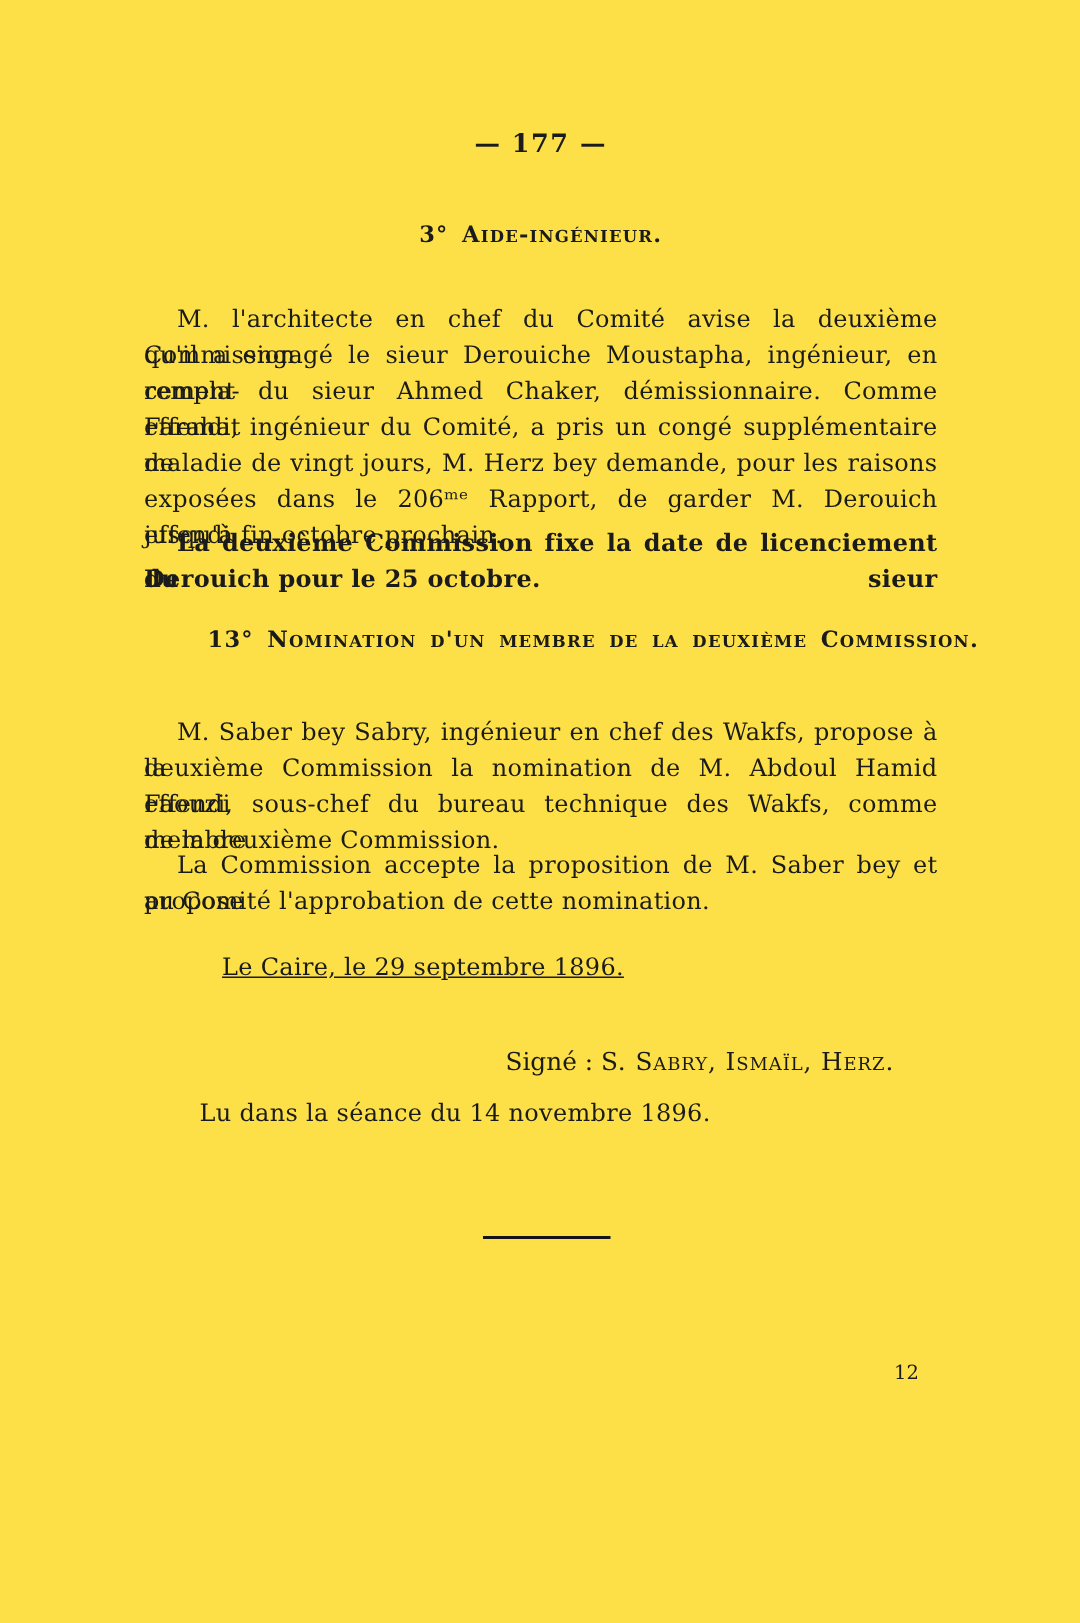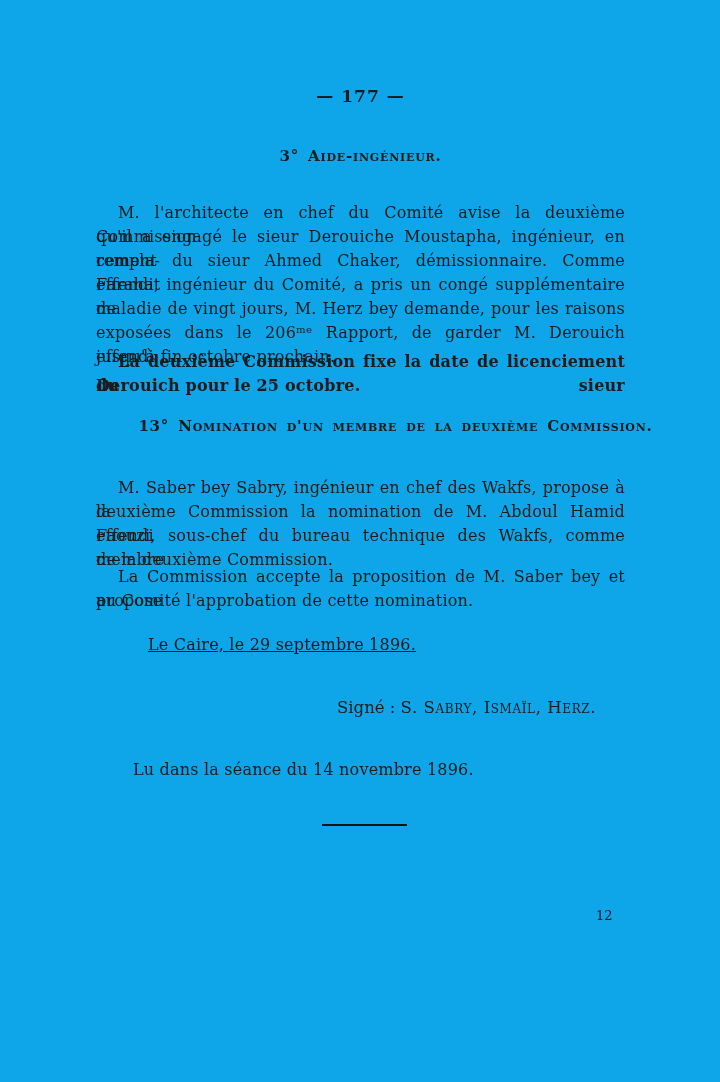--- a/index.html
+++ b/index.html
@@ -4,21 +4,21 @@
 <style>
   html, body {
     margin: 0;
     padding: 0;
     background: #ffffff;
   }
   .page {
     position: relative;
     width: 720px;
     height: 1082px;
-    background: #0ea5e9;
+    background: #fde047;
     font-family: "DejaVu Serif", "Liberation Serif", serif;
     color: #1b1b1b;
     overflow: hidden;
   }
   .pagenum-header {
     position: absolute;
     top: 86px;
     left: 96px;
     width: 529px;
     text-align: center;
@@ -72,21 +72,21 @@
     top: 698px;
     left: 337px;
     font-size: 16.5px;
   }
   .signature .names {
     font-variant: small-caps;
     letter-spacing: 0.6px;
   }
   .read-note {
     position: absolute;
-    top: 760px;
+    top: 732px;
     left: 133px;
     font-size: 16px;
     letter-spacing: 0.2px;
   }
   .separator-rule {
     position: absolute;
     top: 824px;
     left: 322px;
     width: 85px;
     height: 2px;

